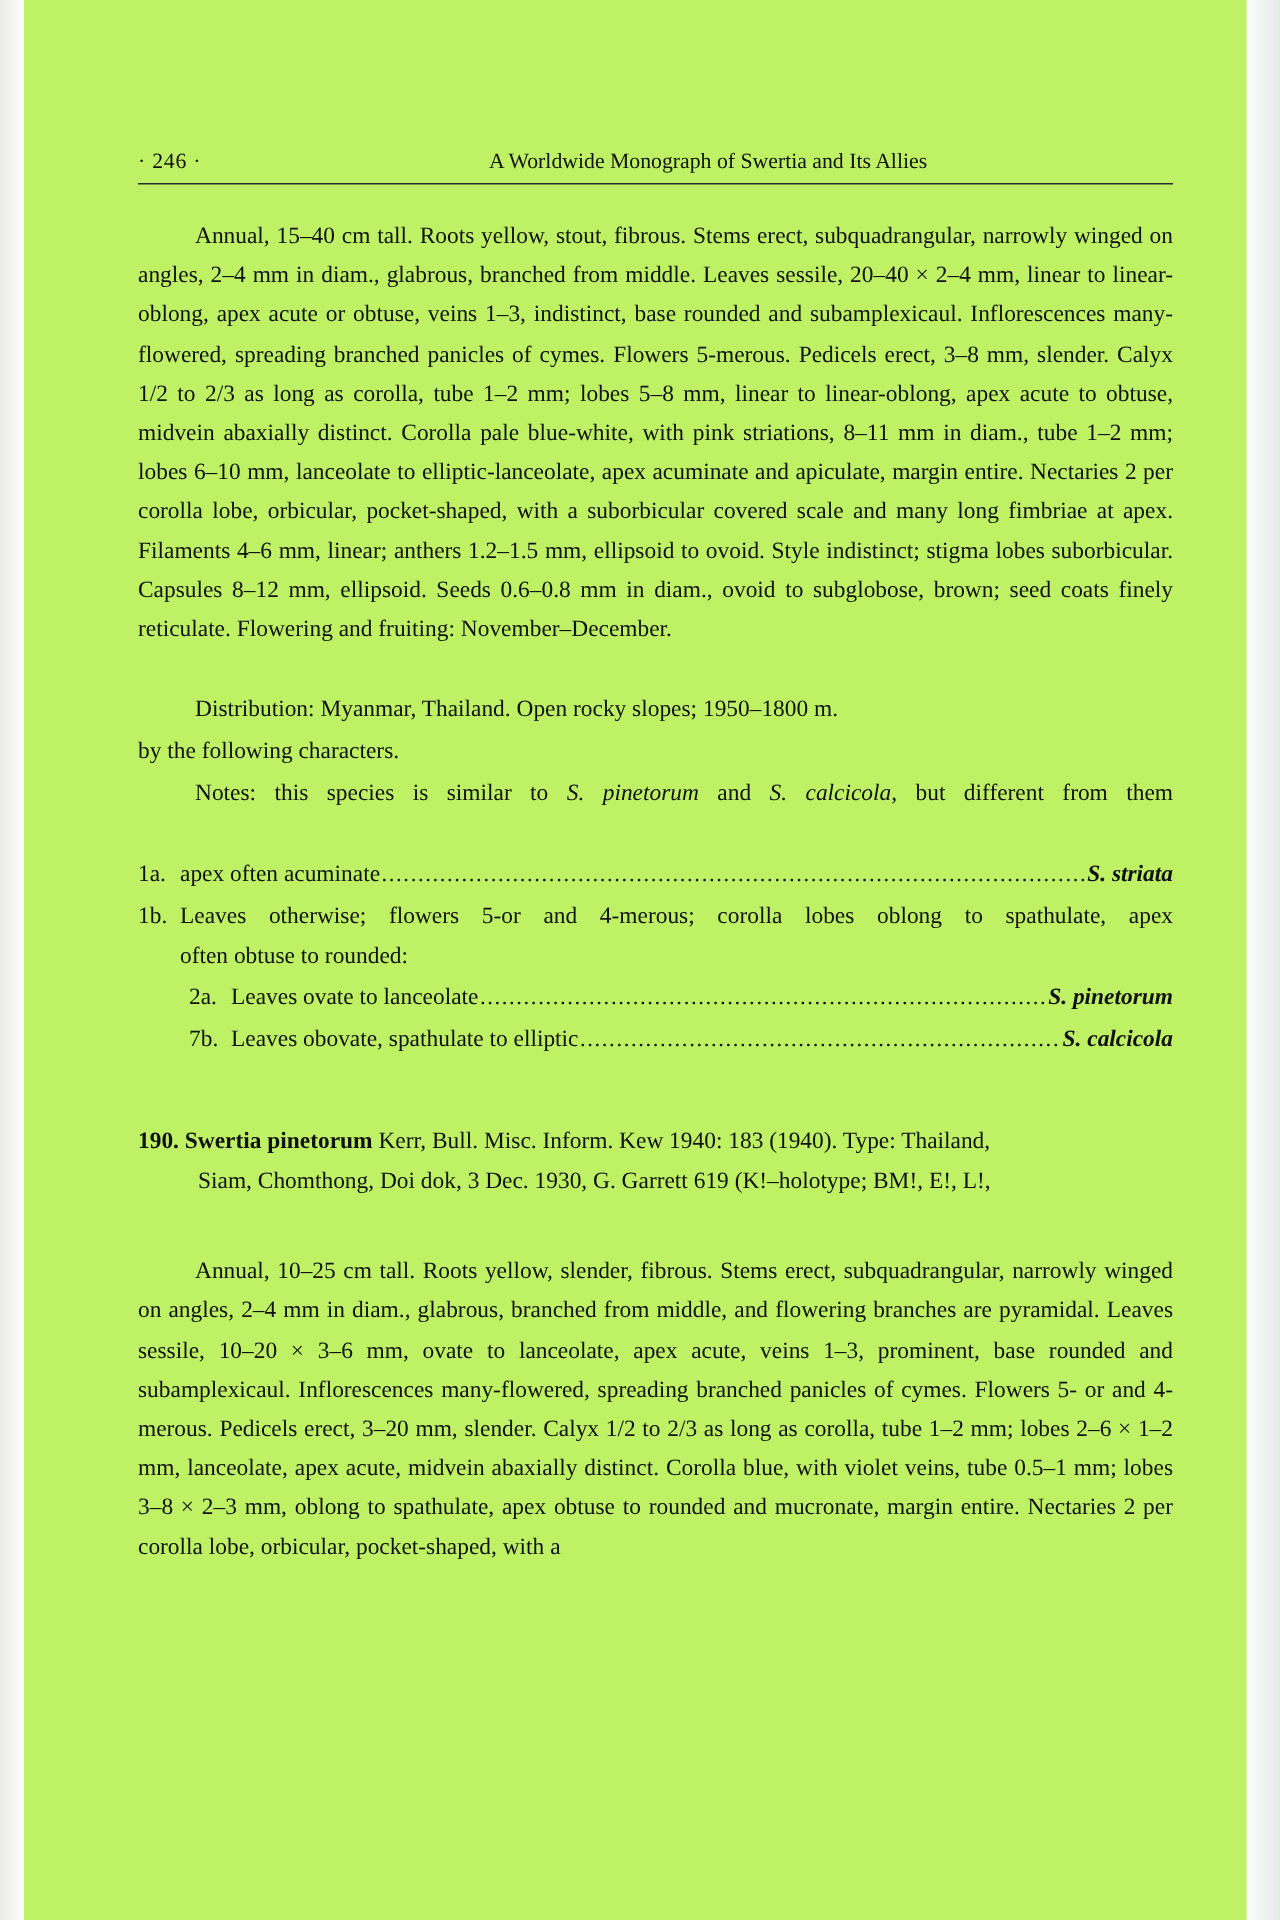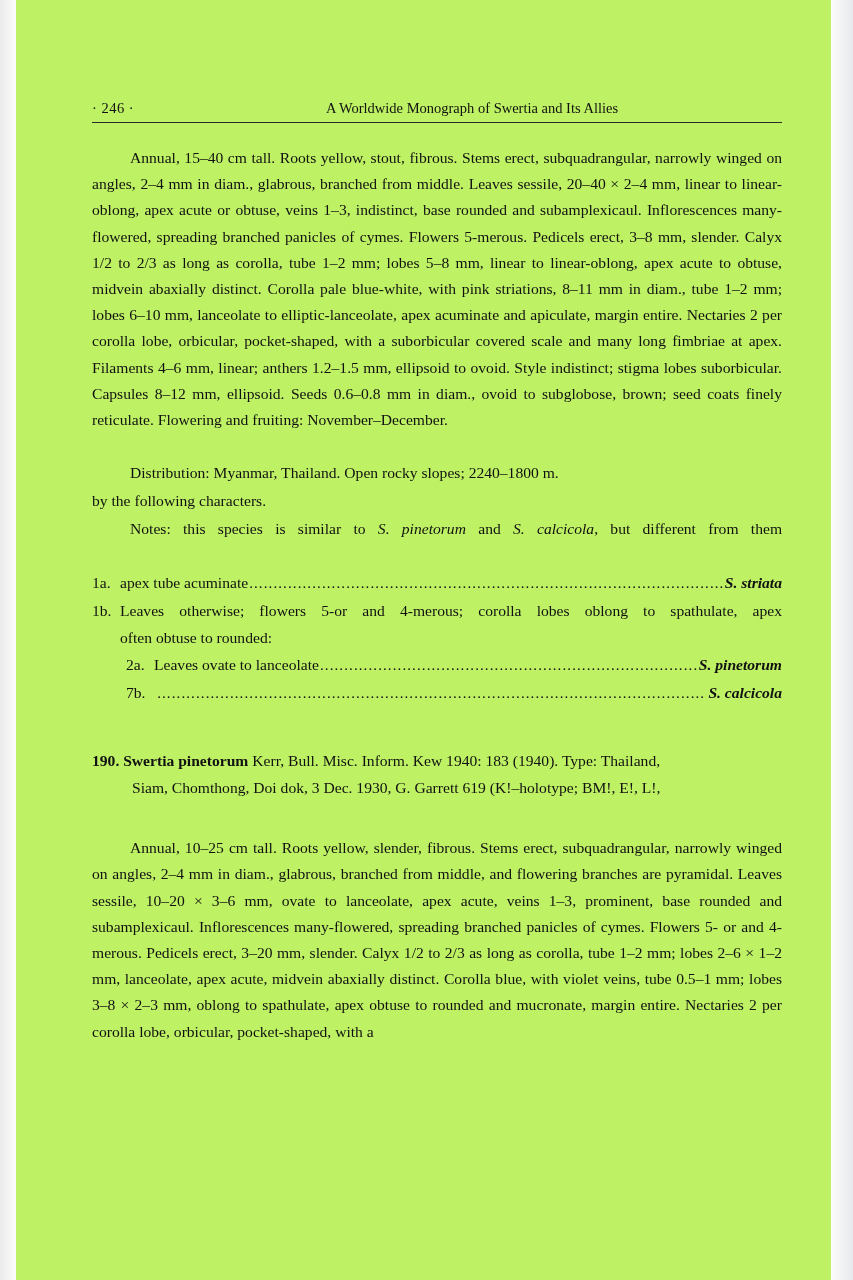--- a/index.html
+++ b/index.html
@@ -170,33 +170,33 @@
       <div class="folio">· 246 ·</div>
       <div class="running-title">A Worldwide Monograph of Swertia and Its Allies</div>
     </div>
     <div class="rule"></div>
 
     <p class="body indent">Annual, 15–40 cm tall. Roots yellow, stout, fibrous. Stems erect, subquadrangular, narrowly winged on angles, 2–4 mm in diam., glabrous, branched from middle. Leaves sessile, 20–40 × 2–4 mm, linear to linear-oblong, apex acute or obtuse, veins 1–3, indistinct, base rounded and subamplexicaul. Inflorescences many-flowered, spreading branched panicles of cymes. Flowers 5-merous. Pedicels erect, 3–8 mm, slender. Calyx 1/2 to 2/3 as long as corolla, tube 1–2 mm; lobes 5–8 mm, linear to linear-oblong, apex acute to obtuse, midvein abaxially distinct. Corolla pale blue-white, with pink striations, 8–11 mm in diam., tube 1–2 mm; lobes 6–10 mm, lanceolate to elliptic-lanceolate, apex acuminate and apiculate, margin entire. Nectaries 2 per corolla lobe, orbicular, pocket-shaped, with a suborbicular covered scale and many long fimbriae at apex. Filaments 4–6 mm, linear; anthers 1.2–1.5 mm, ellipsoid to ovoid. Style indistinct; stigma lobes suborbicular. Capsules 8–12 mm, ellipsoid. Seeds 0.6–0.8 mm in diam., ovoid to subglobose, brown; seed coats finely reticulate. Flowering and fruiting: November–December.</p>
 
     <div class="gap-lg"></div>
 
     <div class="dist-block">
-      <div class="line">Distribution: Myanmar, Thailand. Open rocky slopes; 2240–1800 m.</div>
+      <div class="line">Distribution: Myanmar, Thailand. Open rocky slopes; 1950–1800 m.</div>
       <div class="line cont">by the following characters.</div>
       <div class="line just-line"><span>Notes: this species is similar to </span><i>S. pinetorum</i><span> and </span><i>S. calcicola</i><span>, but different from them</span></div>
     </div>
 
     <div class="gap-lg"></div>
 
     <div class="key">
 
       <div class="key-entry">
         <span class="lead">1a.</span>
         <span class="leaderline">
-          <span class="txt">apex tube acuminate</span>
+          <span class="txt">apex often acuminate</span>
           <span class="dots">.................................................................................................................</span>
           <span class="target">S. striata</span>
         </span>
       </div>
 
       <div class="key-entry">
         <span class="lead">1b.</span>
         <span class="kline just-line">Leaves otherwise; flowers 5-or and 4-merous; corolla lobes oblong to spathulate, apex</span>
         <span class="kline">often obtuse to rounded:</span>
       </div>
@@ -206,20 +206,21 @@
         <span class="leaderline">
           <span class="txt">Leaves ovate to lanceolate</span>
           <span class="dots">.................................................................................................................</span>
           <span class="target">S. pinetorum</span>
         </span>
       </div>
 
       <div class="key-entry sub">
         <span class="lead">7b.</span>
         <span class="leaderline">
+          <span class="txt">Leaves obovate, spathulate to elliptic</span>
           <span class="dots">.................................................................................................................</span>
           <span class="target">S. calcicola</span>
         </span>
       </div>
 
     </div>
 
     <div class="gap-lg"></div>
     <div class="gap-md"></div>
 

